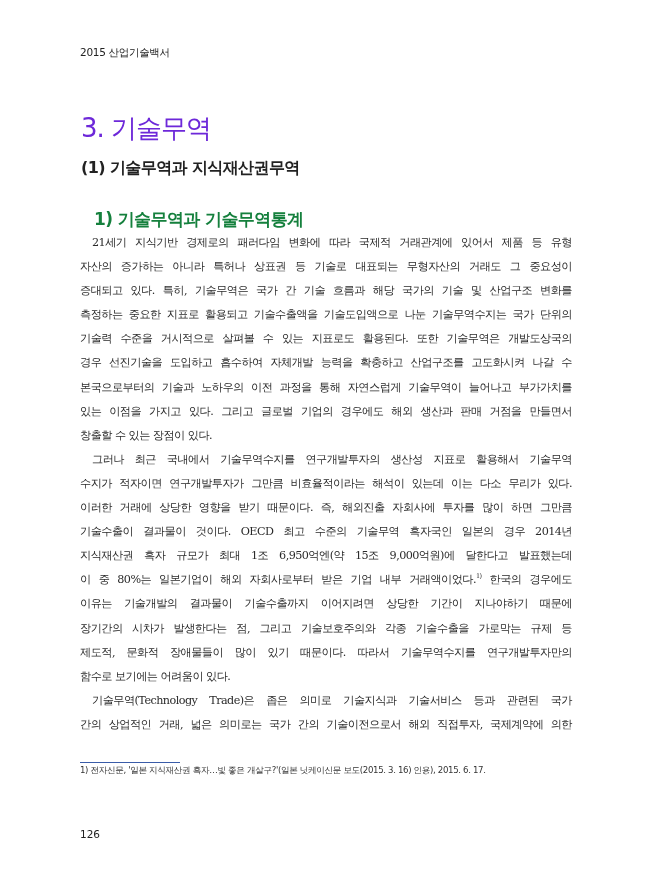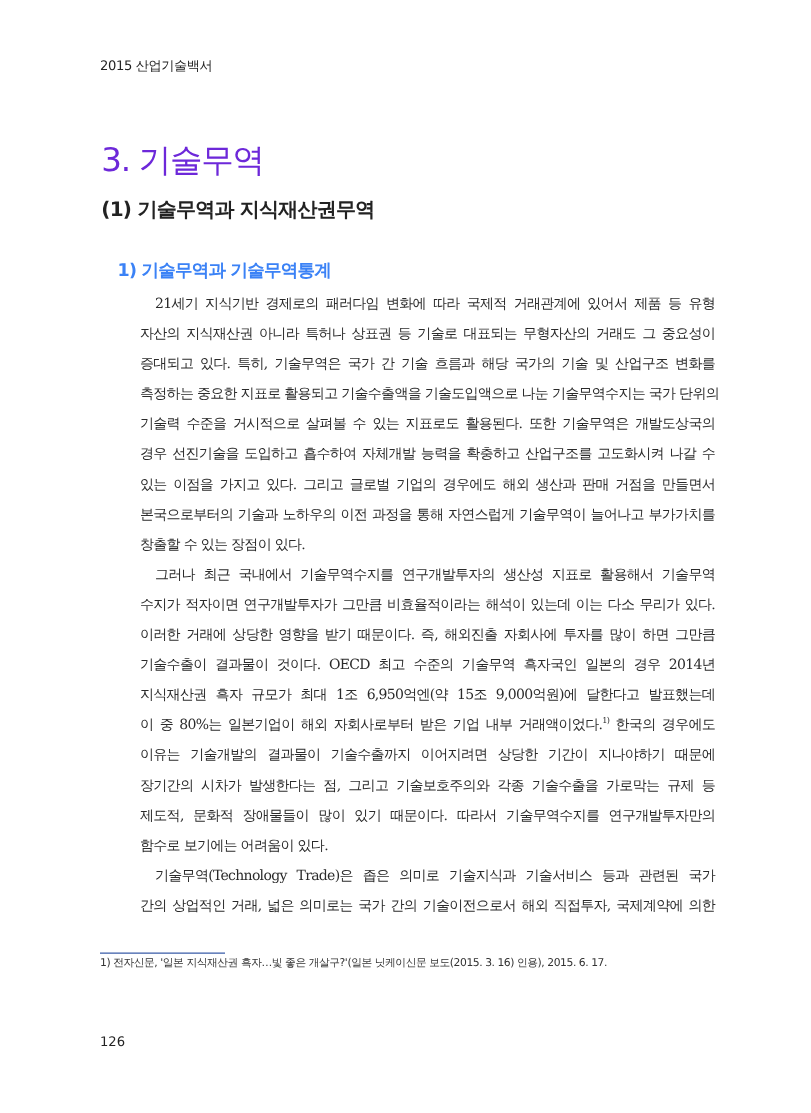--- a/index.html
+++ b/index.html
@@ -43,44 +43,43 @@
       font-weight: bold;
       color: #222;
       letter-spacing: -0.6px;
       margin: 0;
     }
     .subsection-title {
       position: absolute;
       left: 94px;
       top: 208px;
       font-family: "DejaVu Sans", sans-serif;
-      font-size: 14px;
+      font-size: 17px;
       font-weight: bold;
-      color: #3b82f6;
+      color: #15803d;
       letter-spacing: -0.6px;
       margin: 0;
     }
     .body-text {
       position: absolute;
       left: 80px;
       top: 231px;
       width: 492px;
       font-family: "DejaVu Serif", serif;
       font-size: 11.2px;
       line-height: 24.1px;
       color: #2a2a2a;
       letter-spacing: -0.55px;
     }
     .line {
       display: block;
       white-space: nowrap;
       text-align: justify;
       text-align-last: justify;
       height: 24.1px;
-      margin-left: 32px;
     }
     .line.last {
       text-align-last: left;
     }
     .line.indent {
       padding-left: 12px;
     }
     .fnref {
       font-size: 6.5px;
       vertical-align: super;
@@ -117,27 +116,27 @@
 <body>
 
 <div class="running-head">2015 산업기술백서</div>
 
 <h1 class="chapter-title">3. 기술무역</h1>
 <h2 class="section-title">(1) 기술무역과 지식재산권무역</h2>
 <h3 class="subsection-title">1) 기술무역과 기술무역통계</h3>
 
 <div class="body-text">
   <span class="line indent">21세기 지식기반 경제로의 패러다임 변화에 따라 국제적 거래관계에 있어서 제품 등 유형</span>
-  <span class="line">자산의 지식재산권 아니라 특허나 상표권 등 기술로 대표되는 무형자산의 거래도 그 중요성이</span>
+  <span class="line">자산의 증가하는 아니라 특허나 상표권 등 기술로 대표되는 무형자산의 거래도 그 중요성이</span>
   <span class="line">증대되고 있다. 특히, 기술무역은 국가 간 기술 흐름과 해당 국가의 기술 및 산업구조 변화를</span>
   <span class="line">측정하는 중요한 지표로 활용되고 기술수출액을 기술도입액으로 나눈 기술무역수지는 국가 단위의</span>
   <span class="line">기술력 수준을 거시적으로 살펴볼 수 있는 지표로도 활용된다. 또한 기술무역은 개발도상국의</span>
   <span class="line">경우 선진기술을 도입하고 흡수하여 자체개발 능력을 확충하고 산업구조를 고도화시켜 나갈 수</span>
+  <span class="line">본국으로부터의 기술과 노하우의 이전 과정을 통해 자연스럽게 기술무역이 늘어나고 부가가치를</span>
   <span class="line">있는 이점을 가지고 있다. 그리고 글로벌 기업의 경우에도 해외 생산과 판매 거점을 만들면서</span>
-  <span class="line">본국으로부터의 기술과 노하우의 이전 과정을 통해 자연스럽게 기술무역이 늘어나고 부가가치를</span>
   <span class="line last">창출할 수 있는 장점이 있다.</span>
   <span class="line indent">그러나 최근 국내에서 기술무역수지를 연구개발투자의 생산성 지표로 활용해서 기술무역</span>
   <span class="line">수지가 적자이면 연구개발투자가 그만큼 비효율적이라는 해석이 있는데 이는 다소 무리가 있다.</span>
   <span class="line">이러한 거래에 상당한 영향을 받기 때문이다. 즉, 해외진출 자회사에 투자를 많이 하면 그만큼</span>
   <span class="line">기술수출이 결과물이 것이다. OECD 최고 수준의 기술무역 흑자국인 일본의 경우 2014년</span>
   <span class="line">지식재산권 흑자 규모가 최대 1조 6,950억엔(약 15조 9,000억원)에 달한다고 발표했는데</span>
   <span class="line"><span>이 중 80%는 일본기업이 해외 자회사로부터 받은 기업 내부 거래액이었다.</span><sup class="fnref">1)</sup><span> 한국의 경우에도</span></span>
   <span class="line">이유는 기술개발의 결과물이 기술수출까지 이어지려면 상당한 기간이 지나야하기 때문에</span>
   <span class="line">장기간의 시차가 발생한다는 점, 그리고 기술보호주의와 각종 기술수출을 가로막는 규제 등</span>
   <span class="line">제도적, 문화적 장애물들이 많이 있기 때문이다. 따라서 기술무역수지를 연구개발투자만의</span>

